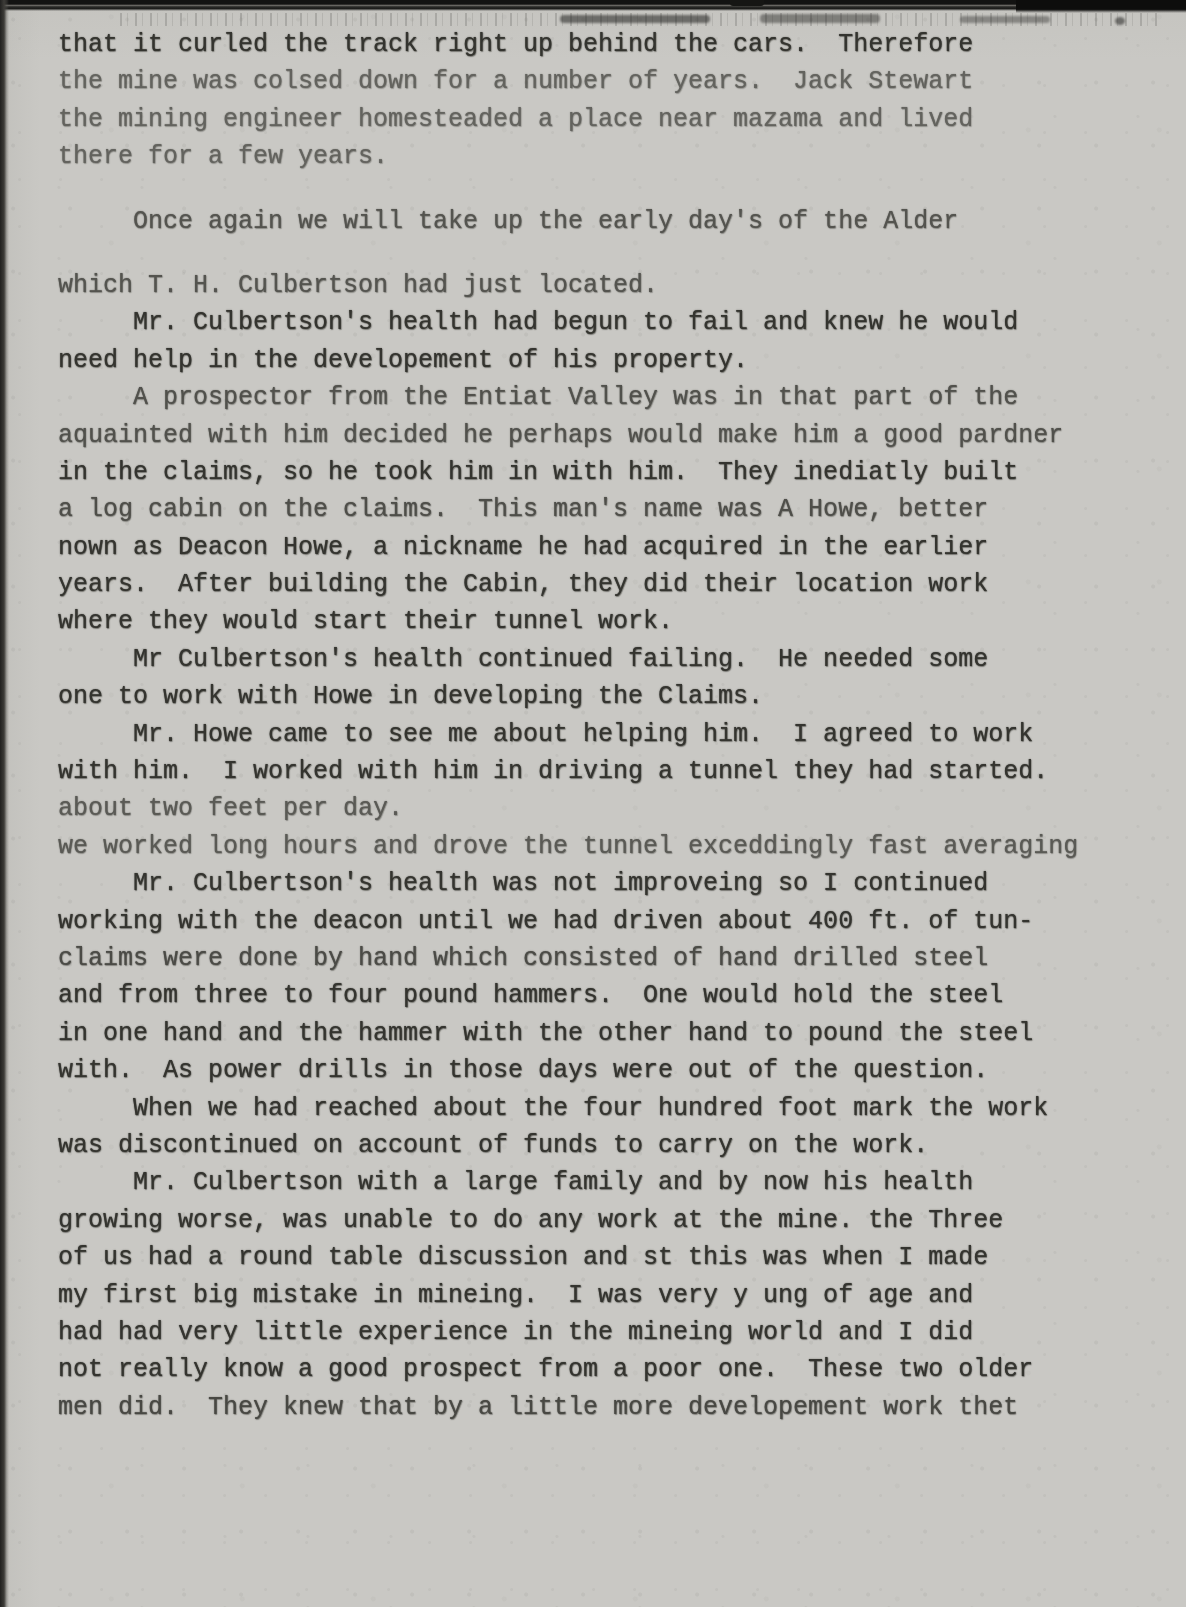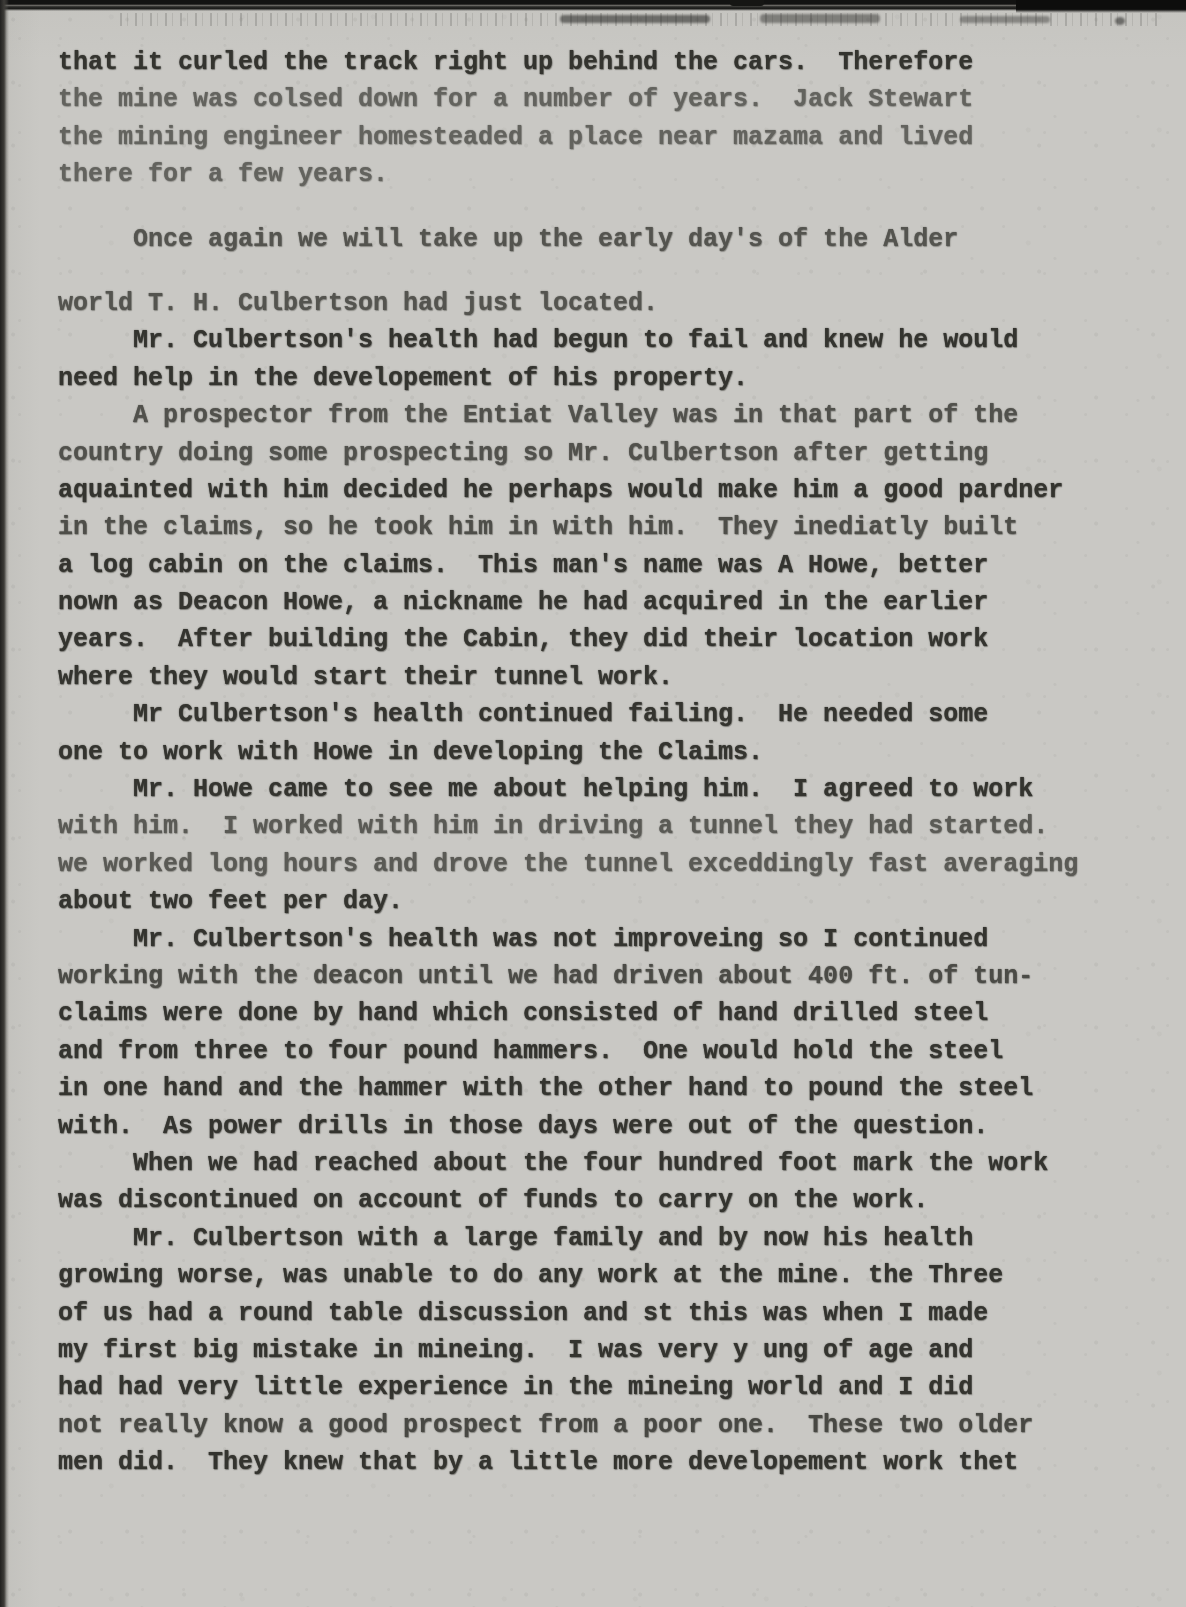--- a/index.html
+++ b/index.html
@@ -74,24 +74,23 @@
     filter: blur(1px);
   }
   .blob-1 { top: 15px; left: 560px; width: 150px; height: 8px; }
   .blob-2 { top: 14px; left: 760px; width: 120px; height: 9px; opacity: .8; }
   .blob-3 { top: 16px; left: 960px; width: 90px;  height: 7px; opacity: .7; }
   .blob-4 { top: 17px; left: 1115px; width: 10px; height: 8px; border-radius: 50%; }
 
   
   .text-block {
     position: absolute;
-    top: 44px;
+    top: 26px;
     left: 58px;
     width: 1080px;
-    font-weight: bold;
   }
   .line {
     white-space: pre;
     font-size: 25px;
     line-height: 37.4px;
     height: 37.4px;
     color: #34342f;
     text-shadow: 0 0 1.3px rgba(52,52,47,0.85), 0.6px 0.6px 0.9px rgba(70,70,64,0.5);
     letter-spacing: 0;
   }
@@ -118,37 +117,36 @@
   <div class="smudge-blob blob-2"></div>
   <div class="smudge-blob blob-3"></div>
   <div class="smudge-blob blob-4"></div>
 
   <div class="text-block">
       <div class="line">that it curled the track right up behind the cars.  Therefore</div>
       <div class="line">the mine was colsed down for a number of years.  Jack Stewart</div>
       <div class="line">the mining engineer homesteaded a place near mazama and lived</div>
       <div class="line">there for a few years.</div>
       <div class="line">     Once again we will take up the early day's of the Alder</div>
-      <div class="line">world T. H. Culbertson had just located.</div>
+      <div class="line">which T. H. Culbertson had just located.</div>
       <div class="line">     Mr. Culbertson's health had begun to fail and knew he would</div>
       <div class="line">need help in the developement of his property.</div>
       <div class="line">     A prospector from the Entiat Valley was in that part of the</div>
-      <div class="line">country doing some prospecting so Mr. Culbertson after getting</div>
       <div class="line">aquainted with him decided he perhaps would make him a good pardner</div>
       <div class="line">in the claims, so he took him in with him.  They inediatly built</div>
       <div class="line">a log cabin on the claims.  This man's name was A Howe, better</div>
       <div class="line">nown as Deacon Howe, a nickname he had acquired in the earlier</div>
       <div class="line">years.  After building the Cabin, they did their location work</div>
       <div class="line">where they would start their tunnel work.</div>
       <div class="line">     Mr Culbertson's health continued failing.  He needed some</div>
       <div class="line">one to work with Howe in developing the Claims.</div>
       <div class="line">     Mr. Howe came to see me about helping him.  I agreed to work</div>
       <div class="line">with him.  I worked with him in driving a tunnel they had started.</div>
+      <div class="line">about two feet per day.</div>
       <div class="line">we worked long hours and drove the tunnel exceddingly fast averaging</div>
-      <div class="line">about two feet per day.</div>
       <div class="line">     Mr. Culbertson's health was not improveing so I continued</div>
       <div class="line">working with the deacon until we had driven about 400 ft. of tun-</div>
       <div class="line">claims were done by hand which consisted of hand drilled steel</div>
       <div class="line">and from three to four pound hammers.  One would hold the steel</div>
       <div class="line">in one hand and the hammer with the other hand to pound the steel</div>
       <div class="line">with.  As power drills in those days were out of the question.</div>
       <div class="line">     When we had reached about the four hundred foot mark the work</div>
       <div class="line">was discontinued on account of funds to carry on the work.</div>
       <div class="line">     Mr. Culbertson with a large family and by now his health</div>
       <div class="line">growing worse, was unable to do any work at the mine. the Three</div>

